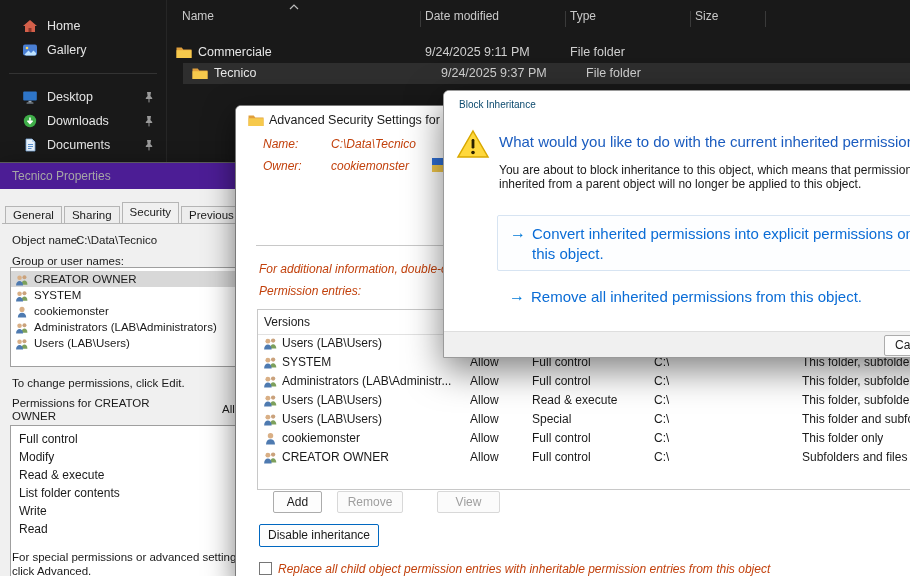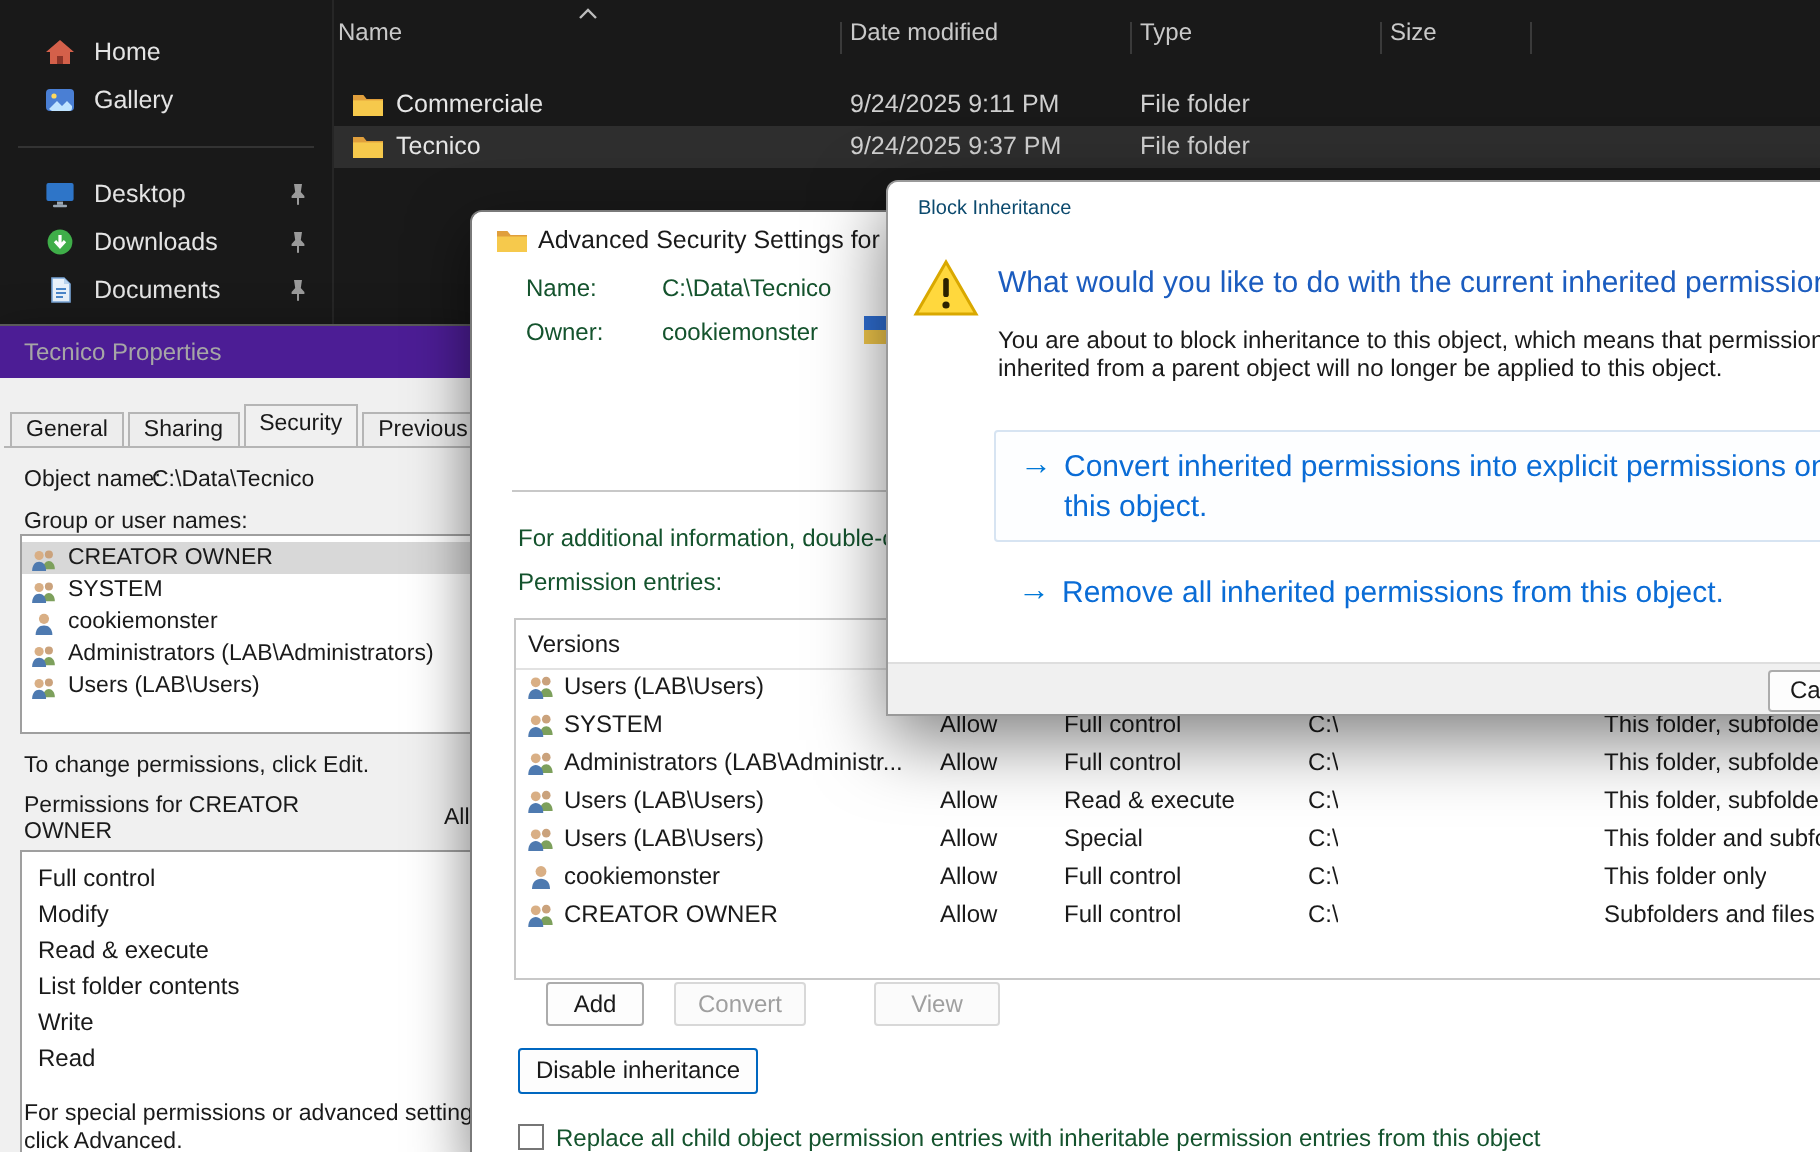--- a/index.html
+++ b/index.html
@@ -11,21 +11,21 @@
   #explorer{position:absolute;inset:0;background:#191919;}
   #sidebar{position:absolute;left:0;top:0;width:166px;height:576px;background:#191919;border-right:1px solid #262626;}
   .side-item{position:relative;height:24px;display:flex;align-items:center;padding-left:22px;color:#e4e4e4;font-size:12.5px;cursor:default;}
   .side-item .ic{margin-right:9px;}
   .side-sep{height:1px;background:#333;margin:11px 9px 11px 9px;}
   .side-pin{position:absolute;right:12px;top:6px;}
   #fl-header{position:absolute;left:167px;top:0;right:0;height:33px;color:#c9c9c9;font-size:12px;}
   .col-sep{position:absolute;top:11px;width:1px;height:16px;background:#3a3a3a;}
   .fl-row{position:absolute;left:167px;right:0;height:21px;color:#e6e6e6;font-size:12.5px;}
   .fl-row .cell{position:absolute;top:0;line-height:21px;white-space:nowrap;}
-  .fl-row.selected{background:#2e2e2e;}
+  .fl-row.selected{background:#2e2e2e;margin-left:16px;}
   .fl-secondary{color:#cfcfcf;}
 
   
   .dlg{position:absolute;overflow:hidden;}
   .btn{box-sizing:border-box;border:1px solid #acacac;background:#fdfdfd;color:#1a1a1a;
        font-size:12px;text-align:center;border-radius:2px;}
   .btn.disabled{color:#9f9f9f;border-color:#d8d8d8;background:#fbfbfb;}
   .chk{box-sizing:border-box;width:13px;height:13px;border:1px solid #767676;background:#fff;}
 
   
@@ -43,21 +43,21 @@
   .plist-item{height:16px;display:flex;align-items:center;padding-left:4px;font-size:11.5px;color:#1a1a1a;white-space:nowrap;}
   .plist-item .ic{margin-right:5px;}
   .plist-item.selected{background:#d8d8d8;}
   .perm-item{height:18px;line-height:18px;padding-left:8px;font-size:12px;color:#1a1a1a;white-space:nowrap;}
 
   
   #adv{left:235px;top:105px;width:700px;height:475px;background:#fff;border:1px solid #7a7a7a;
        box-shadow:0 10px 30px rgba(0,0,0,.5);z-index:20;border-radius:6px 6px 0 0;}
   #adv-titlebar{position:absolute;left:0;top:0;right:0;height:28px;background:#fff;}
   #adv-title{position:absolute;left:33px;top:0;line-height:28px;font-size:12.5px;color:#1a1a1a;white-space:nowrap;}
-  .alabel{position:absolute;font-size:12px;color:#14532d;white-space:nowrap;}
+  .alabel{position:absolute;font-size:12px;color:#c2410c;white-space:nowrap;font-style:italic;}
   .atabs{position:absolute;left:22px;top:116px;height:23px;display:flex;align-items:flex-end;z-index:3;}
   .atab{box-sizing:border-box;border:1px solid #c8c8c8;border-bottom:none;background:#f2f2f2;height:20px;line-height:19px;
         padding:0 12px;font-size:12px;color:#1a1a1a;margin-right:2px;}
   .atab.active{height:23px;line-height:22px;background:#fff;}
   .atabline{position:absolute;left:20px;top:139px;width:690px;height:1px;background:#c8c8c8;z-index:2;}
   #entries-table{position:absolute;left:21px;top:203px;width:690px;height:181px;background:#fff;border:1px solid #c8c8c8;box-sizing:border-box;}
   .et-header{position:absolute;left:0;top:0;right:0;height:24px;border-bottom:1px solid #e2e2e2;font-size:12px;color:#1a1a1a;}
   .et-h{position:absolute;top:0;line-height:24px;white-space:nowrap;}
   .et-row{position:absolute;left:0;right:0;height:19px;font-size:12px;color:#1a1a1a;}
   .et-c{position:absolute;top:0;line-height:19px;white-space:nowrap;overflow:hidden;}
@@ -177,21 +177,21 @@
       <svg class="side-pin" width="10" height="12">
           <use href="#i-pin"></use>
         </svg>
     </div>
   </div>
 
   <div id="fl-header">
     <svg class="abs" style="left:122px;top:4px" width="10" height="6">
         <use href="#i-chev"></use>
       </svg>
-    <span class="abs" style="left:2px;top:9px">Name</span>
+    <span class="abs" style="left:15px;top:9px">Name</span>
     <span class="abs" style="left:258px;top:9px">Date modified</span>
     <span class="abs" style="left:403px;top:9px">Type</span>
     <span class="abs" style="left:528px;top:9px">Size</span>
     <div class="col-sep" style="left:253px"></div>
     <div class="col-sep" style="left:398px"></div>
     <div class="col-sep" style="left:523px"></div>
     <div class="col-sep" style="left:598px"></div>
   </div>
 
   <div class="fl-row" style="top:42px">
@@ -377,21 +377,21 @@
         </svg>
       <span class="et-c" style="left:24px;width:182px">CREATOR OWNER</span>
       <span class="et-c" style="left:212px">Allow</span>
       <span class="et-c" style="left:274px">Full control</span>
       <span class="et-c" style="left:396px">C:\</span>
       <span class="et-c" style="left:544px">Subfolders and files only</span>
     </div>
   </div>
 
   <div class="btn abs" style="left:37px;top:385px;width:49px;height:22px;line-height:20px">Add</div>
-  <div class="btn abs disabled" style="left:101px;top:385px;width:66px;height:22px;line-height:20px">Convert</div>
+  <div class="btn abs disabled" style="left:101px;top:385px;width:66px;height:22px;line-height:20px">Remove</div>
   <div class="btn abs disabled" style="left:201px;top:385px;width:63px;height:22px;line-height:20px">View</div>
 
   <div class="btn abs" style="left:23px;top:418px;width:120px;height:23px;line-height:21px;border:1px solid #0067c0">Disable inheritance</div>
 
   <span class="chk abs" style="left:23px;top:456px"></span>
   <span class="alabel" style="left:42px;top:456px">Replace all child object permission entries with inheritable permission entries from this object</span>
 </div>
 
 <div id="block" class="dlg">
   <div class="abs" style="left:0;top:0;right:0;height:28px;background:#fff">

